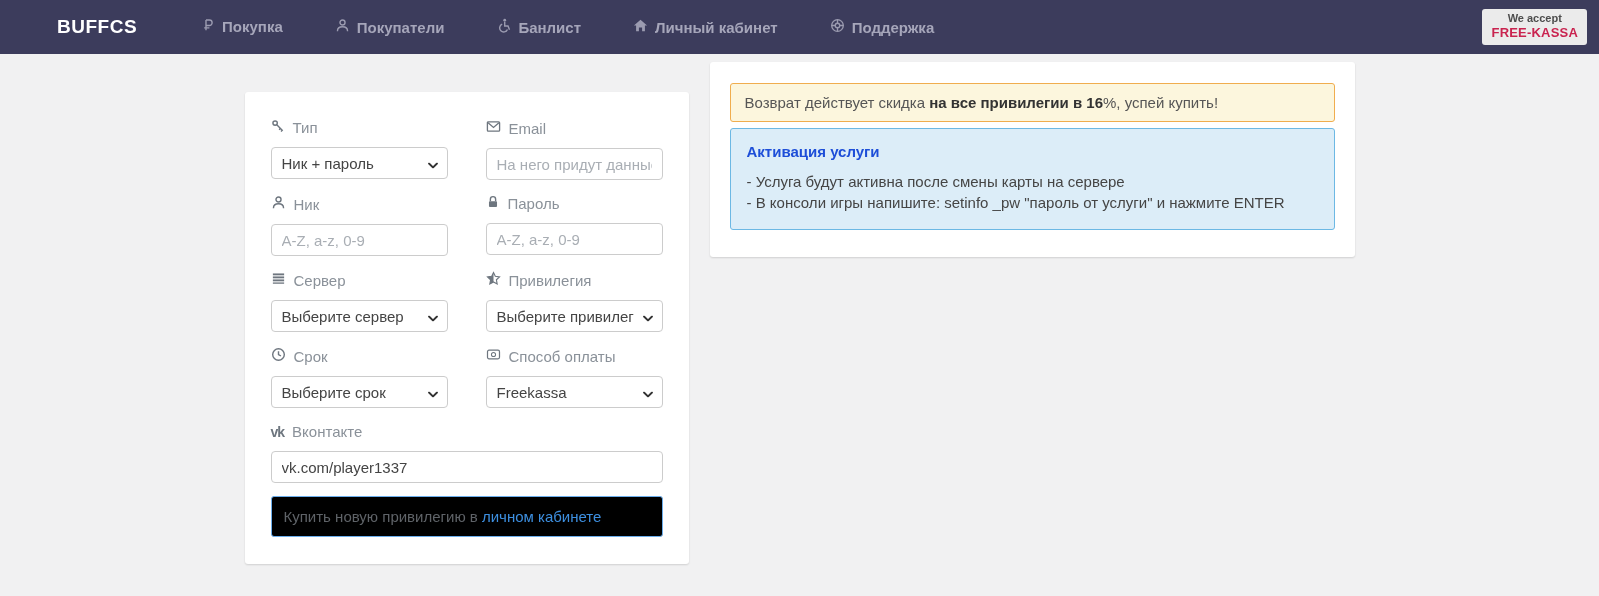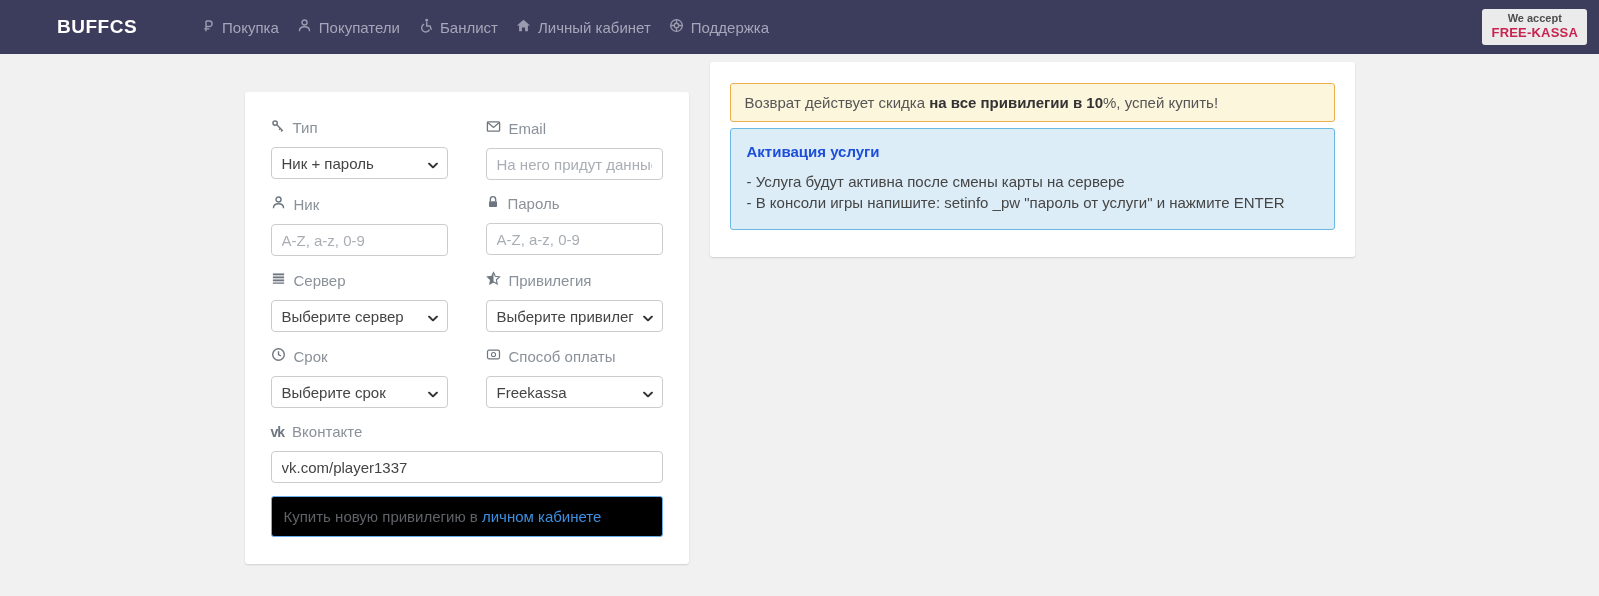--- a/index.html
+++ b/index.html
@@ -11,21 +11,21 @@
     font-size: 15px;
   }
 
   
   .navbar {
     height: 54px; background: #3c3c5c;
     display: flex; align-items: center;
     padding: 0 12px 0 57px;
   }
   .logo { color: #ffffff; font-size: 19px; font-weight: bold; letter-spacing: .5px; cursor: pointer; }
-  .nav-menu { display: flex; align-items: flex-end; margin-left: 64px; gap: 18px; flex: 1; }
+  .nav-menu { display: flex; align-items: flex-start; margin-left: 64px; gap: 52px; flex: 1; font-weight: bold; }
   .nav-item {
     color: #a6a6ba; font-size: 15px; display: flex; align-items: center; gap: 7px;
     cursor: pointer; white-space: nowrap;
   }
   .nav-item svg { color: #9b9bb0; flex: 0 0 auto; }
   .accept-badge {
     background: #ebebeb; border-radius: 3px; padding: 3px 9px 4px;
     text-align: center; line-height: 1.2; cursor: pointer;
   }
   .accept-badge .l1 { font-size: 11px; font-weight: bold; color: #4d4d4d; }
@@ -308,21 +308,21 @@
       </div>
 
       <div class="note-box">
         <span>Купить новую привилегию в </span><a>личном кабинете</a>
       </div>
     </div>
 
     <div class="card card-info">
 
       <div class="alert-warning">
-        <span>Возврат действует скидка </span><b>на все привилегии в 10</b><span>%, успей купить!</span>
+        <span>Возврат действует скидка </span><b>на все привилегии в 16</b><span>%, успей купить!</span>
       </div>
 
       <div class="panel-info">
         <div class="panel-title">Активация услуги</div>
         <div class="panel-line">- Услуга будут активна после смены карты на сервере</div>
         <div class="panel-line">- В консоли игры напишите: setinfo _pw "пароль от услуги" и нажмите ENTER</div>
 
       </div>
 
     </div>

